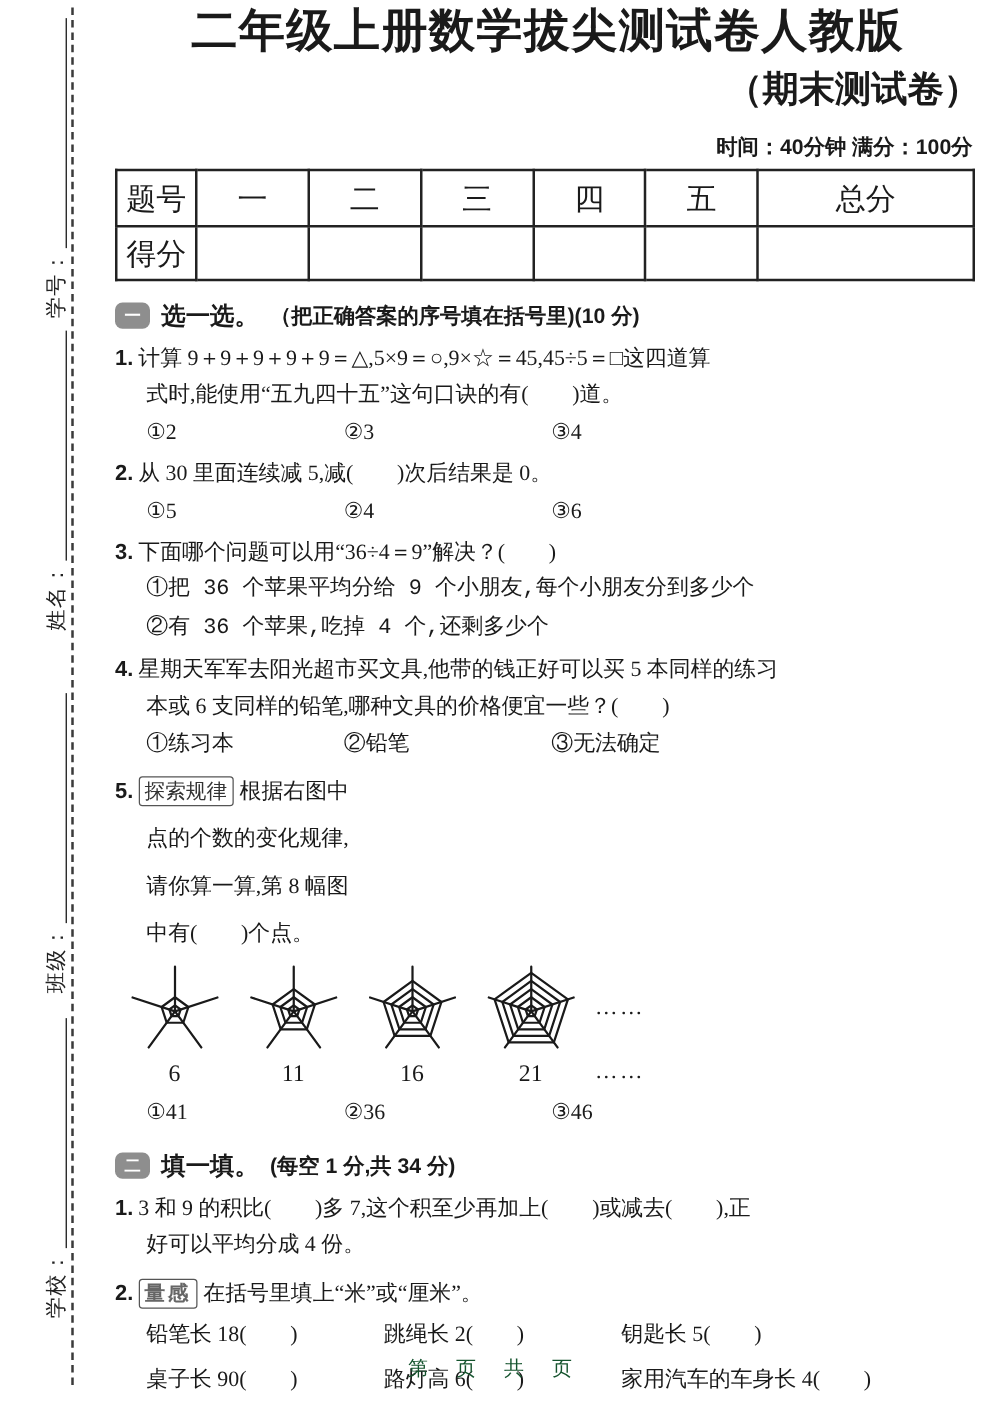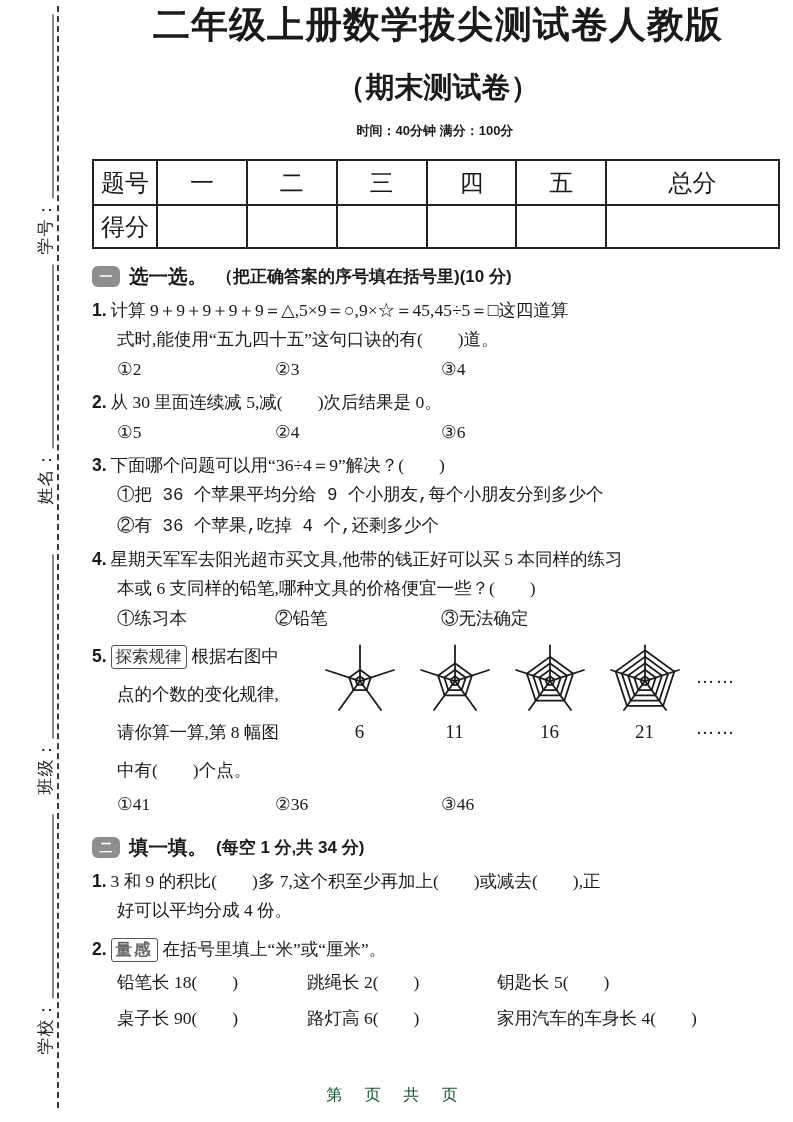--- a/index.html
+++ b/index.html
@@ -12,23 +12,23 @@
   .seal-dash { position:absolute; left:57px; top:6px; bottom:14px; width:0;
     border-left:2px dashed #3a3a3a; }
   .side-item { position:absolute; left:-75px; width:240px; display:flex; align-items:center;
     justify-content:flex-start; transform:rotate(-90deg); font-size:17px; color:#222; }
   .side-item .lbl { white-space:nowrap; letter-spacing:1px; }
   .side-item .ln { flex:1; border-bottom:1.6px solid #111; height:1px; margin-left:2px; align-self:flex-end; margin-bottom:3px;}
   
   .main { position:absolute; left:92px; top:0; width:692px; }
   .title { text-align:center; font-family:"Liberation Sans","DejaVu Sans",sans-serif;
     font-weight:bold; font-size:37px; letter-spacing:1px; }
-  .subtitle { text-align:center; margin-top:18px; font-family:"Liberation Sans","DejaVu Sans",sans-serif;
+  .subtitle { text-align:right; margin-top:2px; font-family:"Liberation Sans","DejaVu Sans",sans-serif;
     font-weight:bold; font-size:29px; }
-  .info-line { text-align:center; font-size:13px; font-weight:600; margin:14px 6px 19px 0;
+  .info-line { text-align:right; font-size:17px; font-weight:600; margin:14px 6px 6px 0;
     font-family:"Liberation Sans","DejaVu Sans",sans-serif; }
   
   table.score { border-collapse:collapse; width:688px; margin-top:4px; }
   table.score td { border:2px solid #222; text-align:center; font-size:24px; font-weight:500;
     height:45px; background:#fff; }
   table.score tr.r2 td { height:43px; }
   table.score td.c0 { width:64px; }
   
   .sec-head { display:flex; align-items:center; gap:9px; margin:14px 0 6px 0;
     font-family:"Liberation Sans","DejaVu Sans",sans-serif; }
@@ -38,21 +38,21 @@
   .sec-sub { font-size:17px; font-weight:bold; }
   .q { font-size:17.5px; line-height:29px; margin-top:3px; }
   .q .qnum { font-family:"Liberation Sans","DejaVu Sans",sans-serif; font-weight:bold; margin-right:4px; }
   .q .cont { padding-left:25px; }
   .opts { display:grid; grid-template-columns:158px 166px 1fr; padding-left:25px; line-height:31px; }
   .subopt { padding-left:25px; line-height:31px;font-family:Liberation Mono, monospace; }
   .tag-box { display:inline-block; border:1.5px solid #555; border-radius:3px; padding:0 4px;
     font-size:16.5px; line-height:22px; margin-right:5px; color:#333; }
   .tag-box.gray { color:#666; font-weight:bold; letter-spacing:2px; }
   
-  .q5-row { display:flex; }
+  .q5-row { display:flex;flex-direction:column; }
   .q5-left { width:220px; flex:0 0 auto; }
   .q5-left .tline { line-height:38px; white-space:nowrap; }
   .q5-fig { flex:1; display:flex; align-items:flex-start; padding-top:2px; }
   .web-item { width:95px; text-align:center; }
   .web-svg { width:92px; height:82px; display:block; margin:0 auto; }
   .web-svg line, .web-svg polygon { stroke:#1a1a1a; stroke-width:1.7; fill:none; stroke-linecap:round; }
   .web-label { font-size:19px; margin-top:-4px; }
   .fig-ellipsis { display:flex; flex-direction:column; gap:22px; padding-top:24px; font-size:18px;
     letter-spacing:2px; margin-left:4px;}
   

